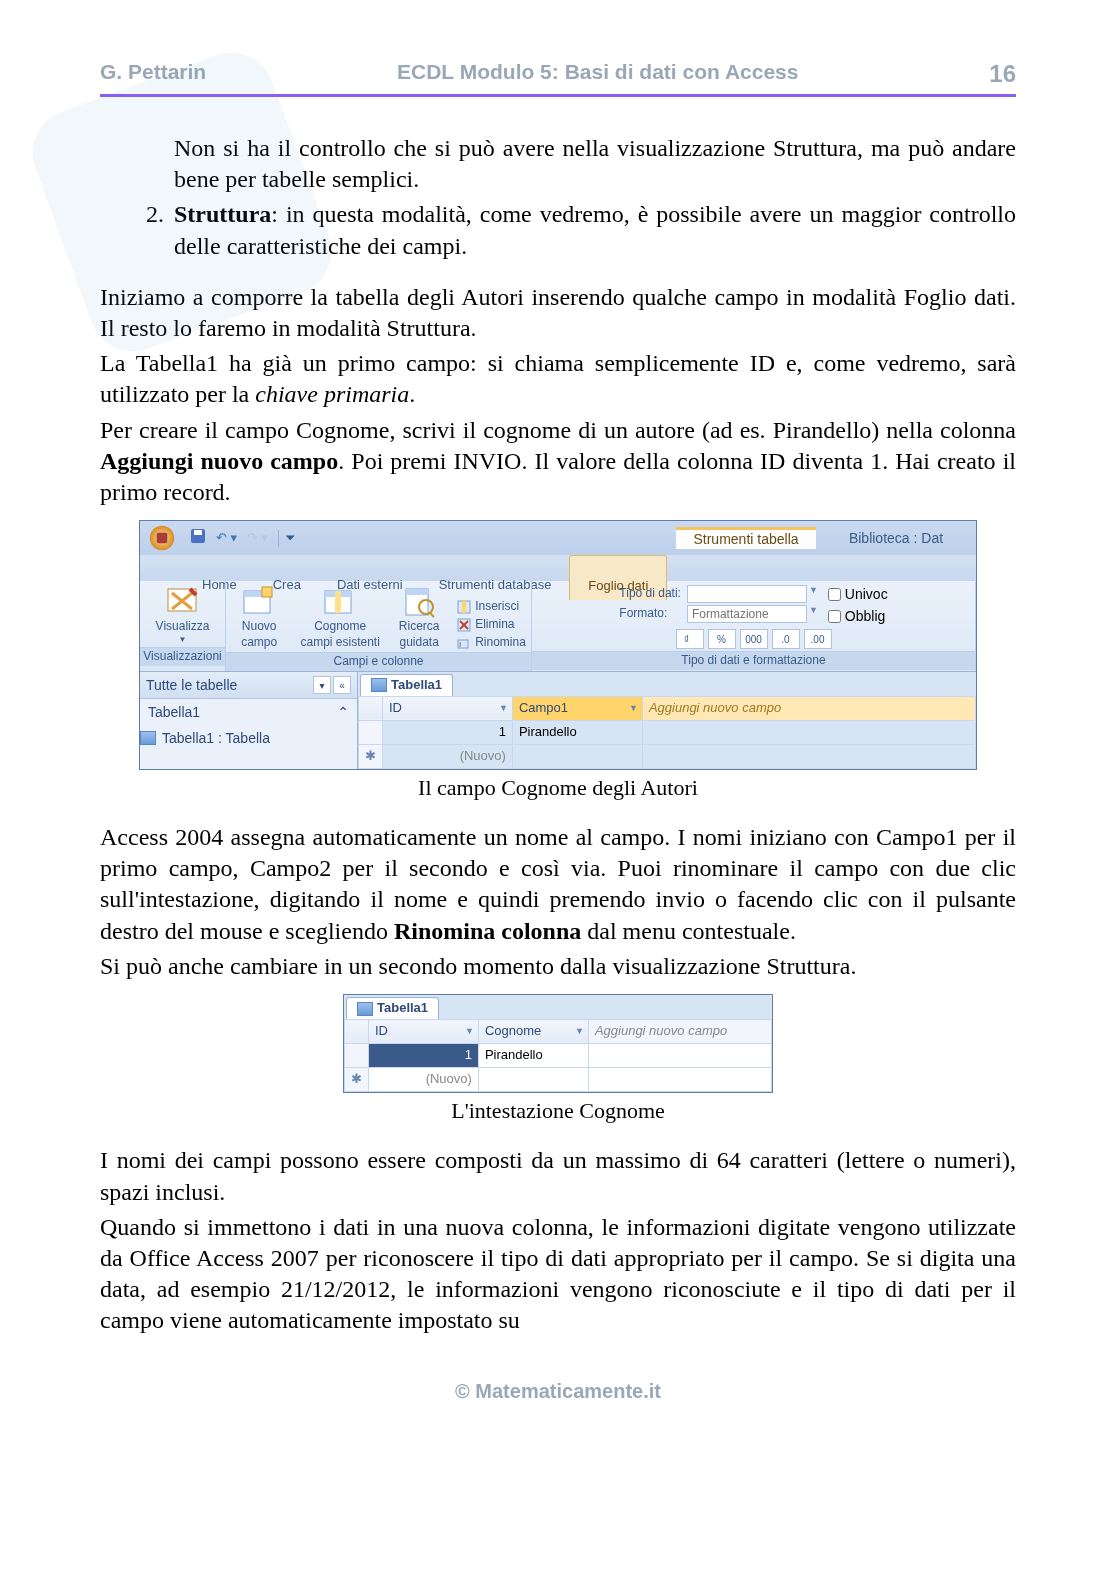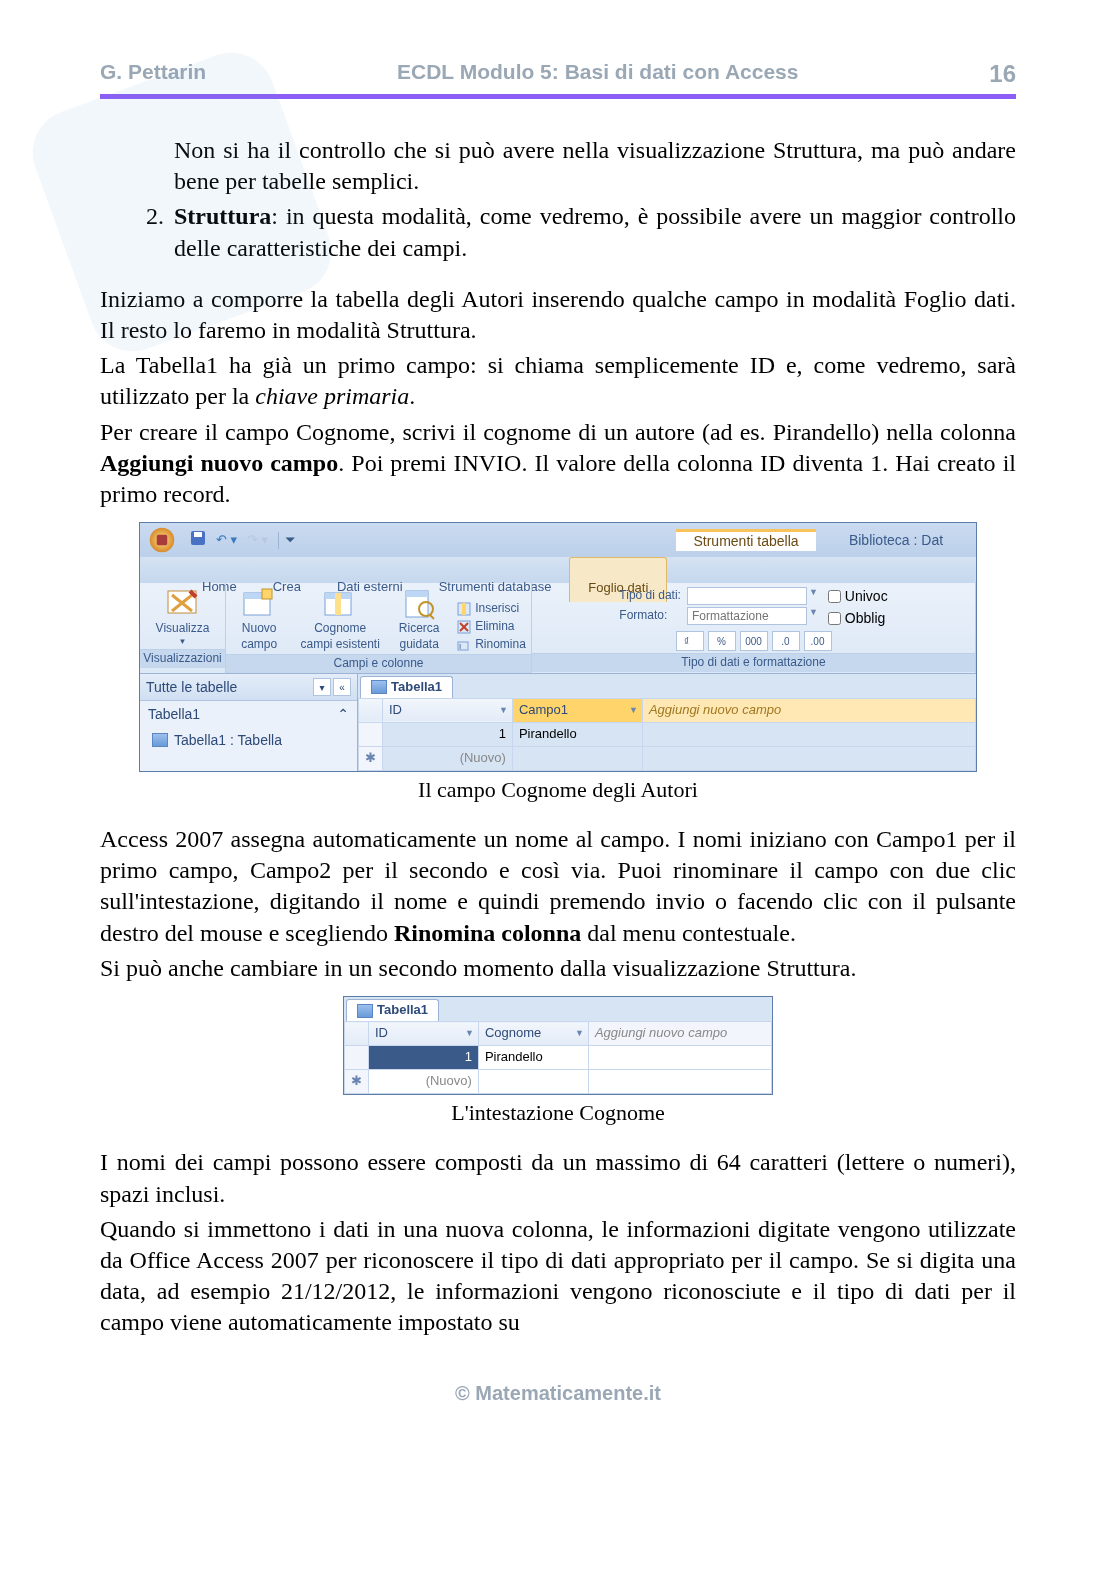--- a/index.html
+++ b/index.html
@@ -18,21 +18,21 @@
     opacity: 0.08;
     pointer-events: none;
   }
   .header-row {
     display: flex;
     justify-content: space-between;
     font-family: Arial, sans-serif;
     font-size: 21px;
     font-weight: bold;
     color: #9aa7b5;
-    border-bottom: 5px solid #8b5cf6;
+    border-bottom: 3px solid #8b5cf6;
     padding-bottom: 6px;
     margin-bottom: 36px;
   }
   .header-row .pg { font-size: 24px; }
   .body-text { font-size: 24px; line-height: 1.3; text-align: justify; }
   .body-text p { margin-bottom: 4px; }
   .list-item { display: flex; margin-left: 46px; margin-bottom: 2px; }
   .list-item .num { width: 28px; flex-shrink: 0; }
   .list-ind { margin-left: 74px; margin-bottom: 2px; }
   .italic { font-style: italic; }
@@ -73,21 +73,21 @@
   .chk { display:flex; align-items:center; gap:4px; }
   .numgroup { display:flex; gap:4px; margin-top:4px; }
   .nbtn { border:1px solid #b0c3df; background:#fff; width:28px; height:20px; font-size:10px; display:flex; align-items:center; justify-content:center; color:#3a5a8a; }
 
   .lower { display:flex; }
   .navpane { width:218px; background:#eaf1fa; border-right:1px solid #9bb3d4; }
   .navhdr { display:flex; justify-content:space-between; align-items:flex-end; background:linear-gradient(#e4edf8,#d0dff2); border-bottom:1px solid #b0c3df; padding:4px 6px; color:#2e4a78; font-size:14px; }
   .navhdr .navbtns { display:flex; gap:2px; }
   .navbtn { width:18px; height:18px; border:1px solid #b0c3df; background:#fff; font-size:10px; display:flex; align-items:center; justify-content:center; }
   .navgrp { display:flex; justify-content:space-between; padding:4px 8px; color:#2e4a78; }
-  .navitem { display:flex; gap:6px; align-items:center; padding:4px 12px; color:#2e4a78; }
+  .navitem { display:flex; gap:6px; align-items:center; padding:4px 0; color:#2e4a78; }
   .tblico { width:16px; height:14px; background:linear-gradient(#9cc0ee,#6a9ad8); border:1px solid #5a86c4; }
 
   .dsarea { flex:1; }
   .dtabrow { display:flex; background:#d6e4f4; height:24px; align-items:flex-end; }
   .dtab { display:flex; align-items:center; gap:4px; background:#fff; border:1px solid #9bb3d4; border-bottom:none; border-radius:3px 3px 0 0; padding:2px 10px; margin-left:2px; color:#2e4a78; font-weight:bold; font-size:13px; }
   .grid { border-collapse:collapse; width:100%; font-size:13px; }
   .grid th, .grid td { border:1px solid #c8d7ed; padding:3px 6px; text-align:left; }
   .grid th { background:linear-gradient(#f2f6fc,#e2ebf7); color:#2e4a78; font-weight:normal; position:relative; }
   .grid th.sel { background:#ffd46b; }
   .grid th.addcol { background:#ffe8b4; color:#a07820; font-style:italic; }
@@ -330,21 +330,21 @@
             <td></td>
             <td></td>
           </tr>
         </tbody>
           </table>
       </div>
     </div>
   </div>
   <div class="caption">Il campo Cognome degli Autori</div>
 
-  <p><span>Access 2007 assegna automaticamente un nome al campo. I nomi iniziano con Campo1 per il primo campo, Campo2 per il secondo e così via. Puoi rinominare il campo con due clic sull'intestazione, digitando il nome e quindi premendo invio o facendo clic con il pulsante destro del mouse e scegliendo </span><span class="bold">Rinomina colonna</span><span> dal menu contestuale.</span></p>
+  <p><span>Access 2004 assegna automaticamente un nome al campo. I nomi iniziano con Campo1 per il primo campo, Campo2 per il secondo e così via. Puoi rinominare il campo con due clic sull'intestazione, digitando il nome e quindi premendo invio o facendo clic con il pulsante destro del mouse e scegliendo </span><span class="bold">Rinomina colonna</span><span> dal menu contestuale.</span></p>
   <p>Si può anche cambiare in un secondo momento dalla visualizzazione Struttura.</p>
 
   <div class="shot2">
     <div class="dtabrow" style="background:#d6e4f4">
       <div class="dtab">
           <span class="tblico"></span>
           <span>Tabella1</span>
         </div>
     </div>
     <table class="grid">

